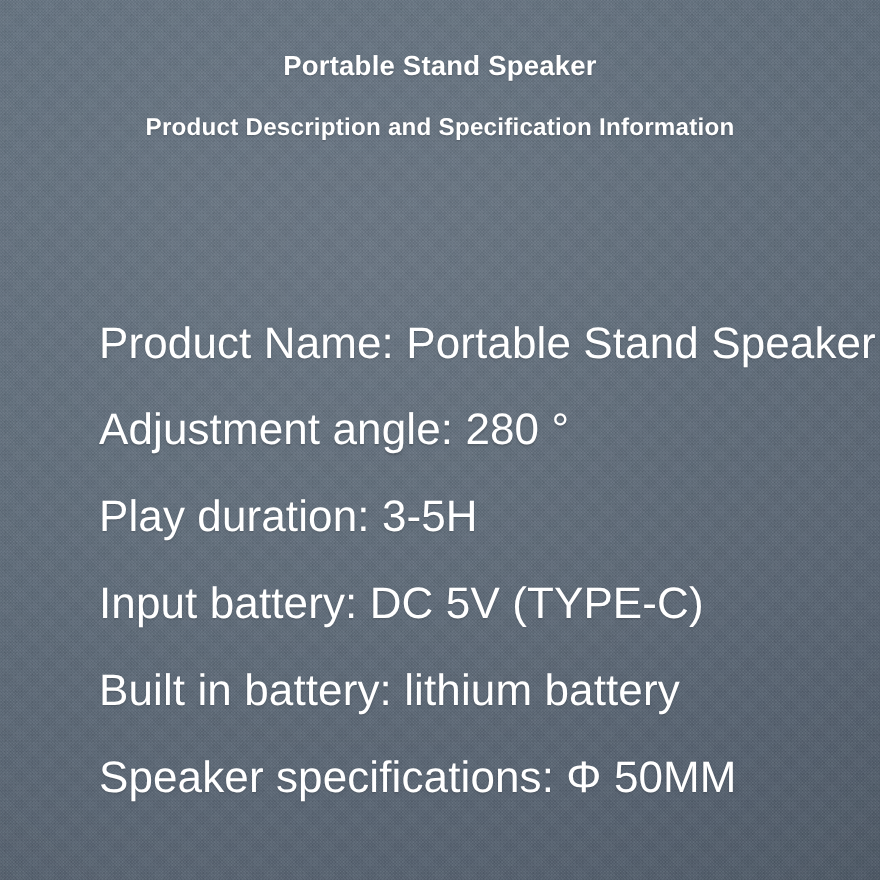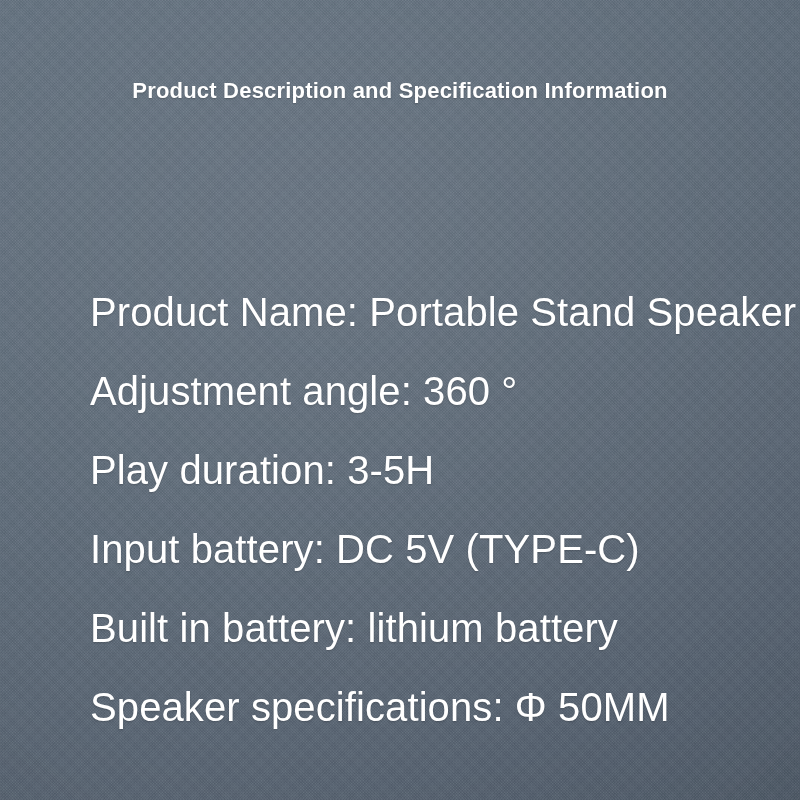--- a/index.html
+++ b/index.html
@@ -122,26 +122,27 @@
 
 <div class="card">
 
   <div class="tex-weave"></div>
   <div class="tex-dots"></div>
   <div class="vignette"></div>
 
   <div class="content">
 
     <div class="heading">
+      <div class="heading-line l1">Portable Stand Speaker</div>
       <div class="heading-line l2">Product Description and Specification Information</div>
     </div>
 
     <div class="specs">
       <div class="spec-line">Product Name: Portable Stand Speaker</div>
-      <div class="spec-line">Adjustment angle: 360 °</div>
+      <div class="spec-line">Adjustment angle: 280 °</div>
       <div class="spec-line">Play duration: 3-5H</div>
       <div class="spec-line">Input battery: DC 5V (TYPE-C)</div>
       <div class="spec-line">Built in battery: lithium battery</div>
       <div class="spec-line">Speaker specifications: Φ 50MM</div>
     </div>
 
   </div>
 </div>
 
 </body></html>

